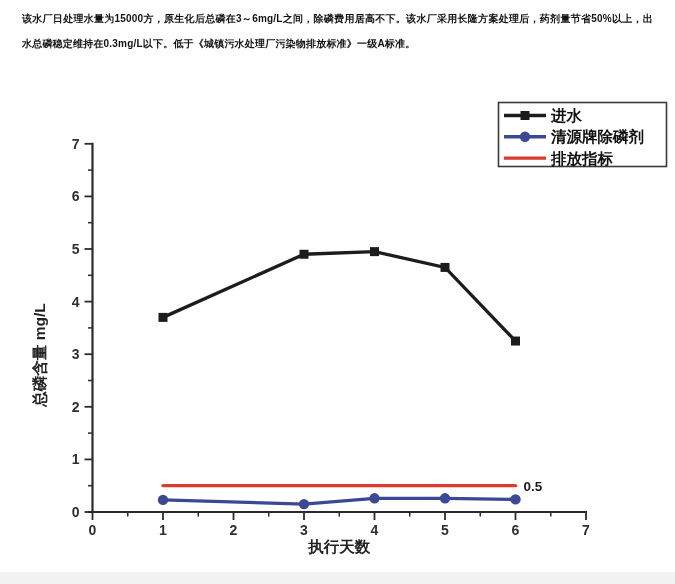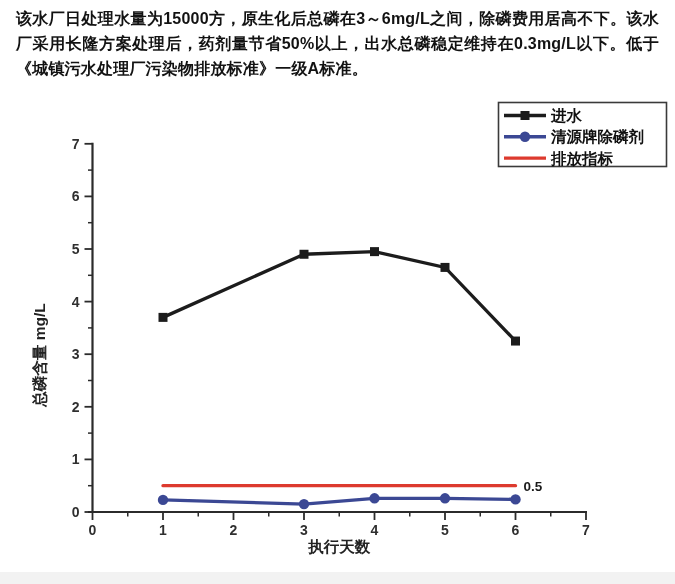--- a/index.html
+++ b/index.html
@@ -9,24 +9,24 @@
     height: 584px;
     background: #ffffff;
     overflow: hidden;
     font-family: "Liberation Sans", sans-serif;
   }
   .paragraph {
     position: absolute;
     top: 6px;
     left: 0;
     width: 675px;
-    padding: 0 16px;
+    padding: 0 22px;
     box-sizing: border-box;
     margin: 0;
-    font-size: 16px;
+    font-size: 10px;
     line-height: 25px;
     color: #121212;
     font-weight: 600;
     letter-spacing: 0.2px;
     text-align: justify;
     font-family: "Liberation Sans", sans-serif;
   }
   .chart-wrap {
     position: absolute;
     top: 90px;

